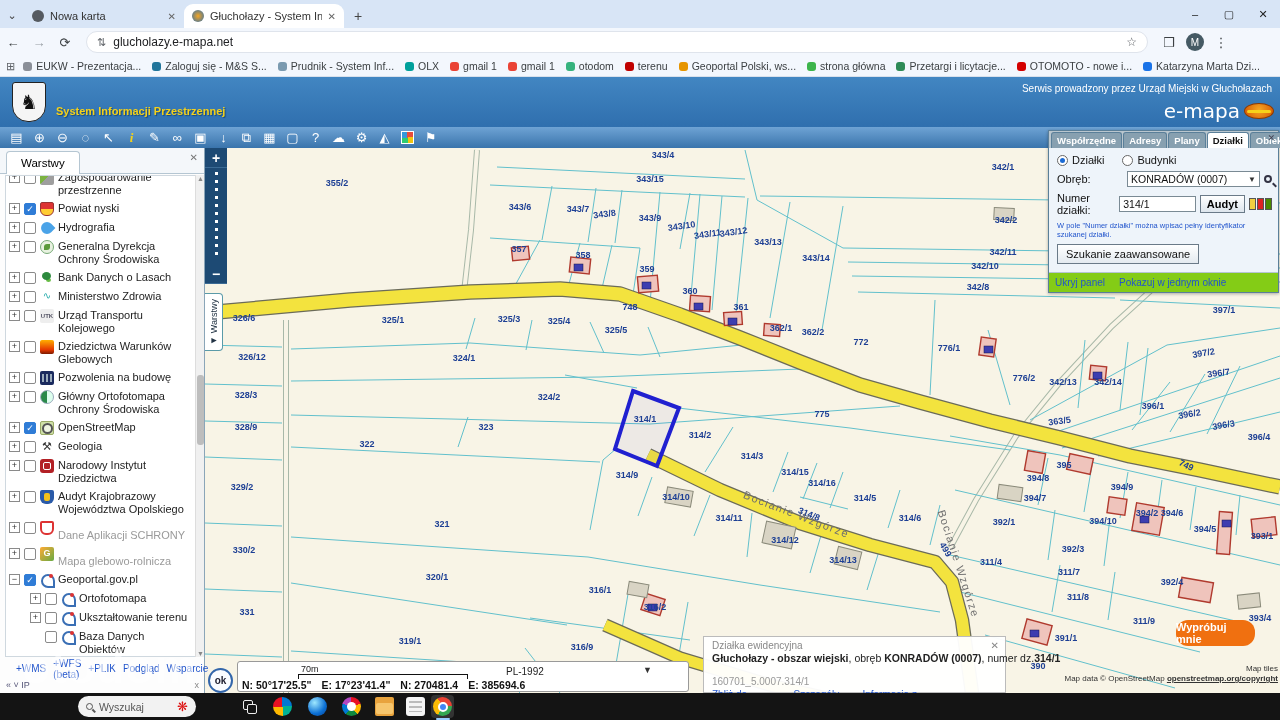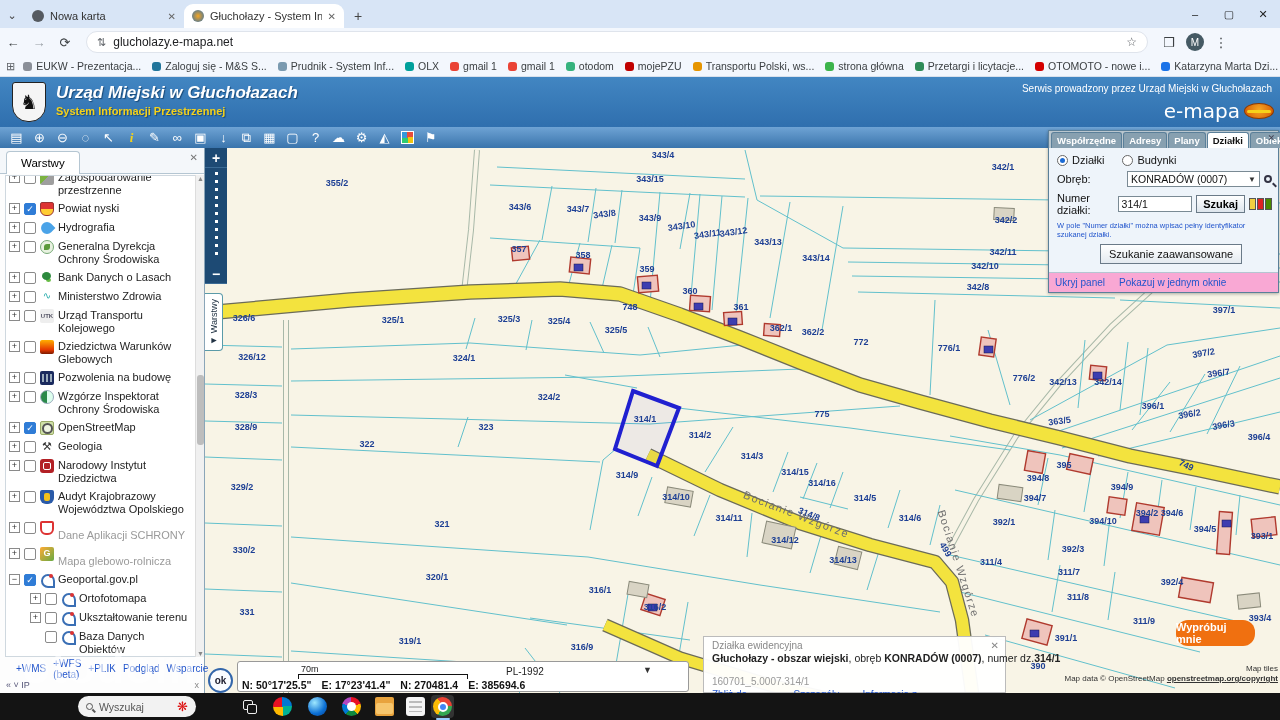--- a/index.html
+++ b/index.html
@@ -119,22 +119,22 @@
   .radio { width:11px; height:11px; border:1px solid #666; border-radius:50%; background:#fff; position:relative; }
   .radio.on::after { content:""; position:absolute; inset:2px; background:#1a6ad4; border-radius:50%; }
   .sp-select { width:133px; height:16px; background:#fff; border:1px solid #7a8a94; font-size:10.5px; display:flex; align-items:center; padding:0 3px; margin-left:auto; }
   .sp-select .car { margin-left:auto; font-size:8px; color:#333; }
   .mag { width:8px; height:8px; border:2px solid #334; border-radius:50%; position:relative; flex:none; }
   .mag::after { content:""; position:absolute; width:5px; height:2px; background:#334; transform:rotate(45deg); left:6px; top:7px; }
   .sp-input { width:90px; height:16px; background:#fff; border:1px solid #7a8a94; font-size:10.5px; line-height:15px; padding:0 3px; margin-left:auto; }
   .sp-btn { height:18px; border:1px solid #6a7a88; background:linear-gradient(#fff,#dde5ec); font-size:11px; font-weight:bold; padding:0 6px; line-height:16px; }
   .chip { width:7px; height:12px; border:1px solid #555; }
   #sp-hint { font-size:7.5px; color:#2255cc; margin:2px 0 5px 0; }
-  #sp-adv { display:inline-block; border:1px solid #6a7a88; background:linear-gradient(#fff,#e4eaf0); font-size:11px; padding:3px 8px; margin-bottom:4px;margin-left:43px; }
-  #sp-foot { border-top:1px solid #b5c5d2; padding:4px 6px; font-size:10px; color:#2255cc; display:flex; gap:14px; background:#f9a8d4; }
+  #sp-adv { display:inline-block; border:1px solid #6a7a88; background:linear-gradient(#fff,#e4eaf0); font-size:11px; padding:3px 8px; margin-bottom:4px; }
+  #sp-foot { border-top:1px solid #b5c5d2; padding:4px 6px; font-size:10px; color:#2255cc; display:flex; gap:14px; background:#84cc16; }
 
   
   #infopop { position:absolute; top:636px; left:703px; width:303px; height:57px; background:rgba(255,255,255,.96); border:1px solid #bbb; z-index:4; padding:3px 8px; font-size:10px; }
   #infopop .t { color:#888; }
   #infopop .x { position:absolute; right:6px; top:3px; color:#888; }
   #infopop .main { font-size:10.5px; color:#222; margin-top:1px; white-space:nowrap; }
   #infopop .main b { font-size:10.5px; }
   #infopop .id { color:#999; margin-top:12px; }
   #infopop .links { display:flex; gap:12px; color:#2255cc; margin-top:2px; align-items:center; }
   .plus-ico { width:10px; height:10px; border:1px solid #3a8a3a; border-radius:50%; color:#3a8a3a; font-size:9px; line-height:9px; text-align:center; }
@@ -251,25 +251,25 @@
         <span class="bm">
           <span class="dot" style="background: rgb(234, 67, 53);"></span>
           <span>gmail 1</span>
         </span>
         <span class="bm">
           <span class="dot" style="background: rgb(54, 179, 126);"></span>
           <span>otodom</span>
         </span>
         <span class="bm">
           <span class="dot" style="background: rgb(192, 0, 0);"></span>
-          <span>mojePZU</span>
+          <span>terenu</span>
         </span>
         <span class="bm">
           <span class="dot" style="background: rgb(230, 149, 0);"></span>
-          <span>Transportu Polski, ws...</span>
+          <span>Geoportal Polski, ws...</span>
         </span>
         <span class="bm">
           <span class="dot" style="background: rgb(60, 180, 75);"></span>
           <span>strona główna</span>
         </span>
         <span class="bm">
           <span class="dot" style="background: rgb(46, 139, 87);"></span>
           <span>Przetargi i licytacje...</span>
         </span>
         <span class="bm">
@@ -279,21 +279,20 @@
         <span class="bm">
           <span class="dot" style="background: rgb(26, 115, 232);"></span>
           <span>Katarzyna Marta Dzi...</span>
         </span>
       </span>
 
   </div>
 
   <div id="appheader">
     <div id="crest">♞</div>
-    <div id="apptitle">Urząd Miejski w Głuchołazach</div>
     <div id="appsub">System Informacji Przestrzennej</div>
     <div id="service-note">Serwis prowadzony przez Urząd Miejski w Głuchołazach</div>
     <div id="emapa">e-mapa</div>
     <div id="emapa-ball"></div>
   </div>
 
   <div id="maptoolbar">
       <span class="tbico">▤</span>
       <span class="tbico">⊕</span>
       <span class="tbico">⊖</span>
@@ -614,21 +613,21 @@
         <div class="lrow">
           <span class="exp">+</span>
           <span class="cb"></span>
           <span class="licon ic-budowa"></span>
           <span class="lbl">Pozwolenia na budowę</span>
         </div>
         <div class="lrow">
           <span class="exp">+</span>
           <span class="cb"></span>
           <span class="licon ic-gios"></span>
-          <span class="lbl">Wzgórze Inspektorat Ochrony Środowiska</span>
+          <span class="lbl">Główny Ortofotomapa Ochrony Środowiska</span>
         </div>
         <div class="lrow">
           <span class="exp">+</span>
           <span class="cb on">✓</span>
           <span class="licon ic-osm"></span>
           <span class="lbl">OpenStreetMap</span>
         </div>
         <div class="lrow">
           <span class="exp">+</span>
           <span class="cb"></span>
@@ -739,21 +738,21 @@
         <span>Obręb:</span>
         <div class="sp-select">
           <span>KONRADÓW (0007)</span>
             <span class="car">▼</span>
         </div>
         <div class="mag"></div>
       </div>
       <div class="sp-row">
         <span>Numer działki:</span>
         <div class="sp-input">314/1</div>
-        <button class="sp-btn">Szukaj</button>
+        <button class="sp-btn">Audyt</button>
         <span id="sp-chips" style="display:flex;gap:1px">
             <span class="chip" style="background: rgb(240, 208, 64);"></span>
             <span class="chip" style="background: rgb(221, 34, 34);"></span>
             <span class="chip" style="background: rgb(74, 138, 0);"></span>
           </span>
       </div>
       <div id="sp-hint">W pole "Numer działki" można wpisać pełny identyfikator szukanej działki.</div>
       <div id="sp-adv">Szukanie zaawansowane</div>
     </div>
     <div id="sp-foot">

